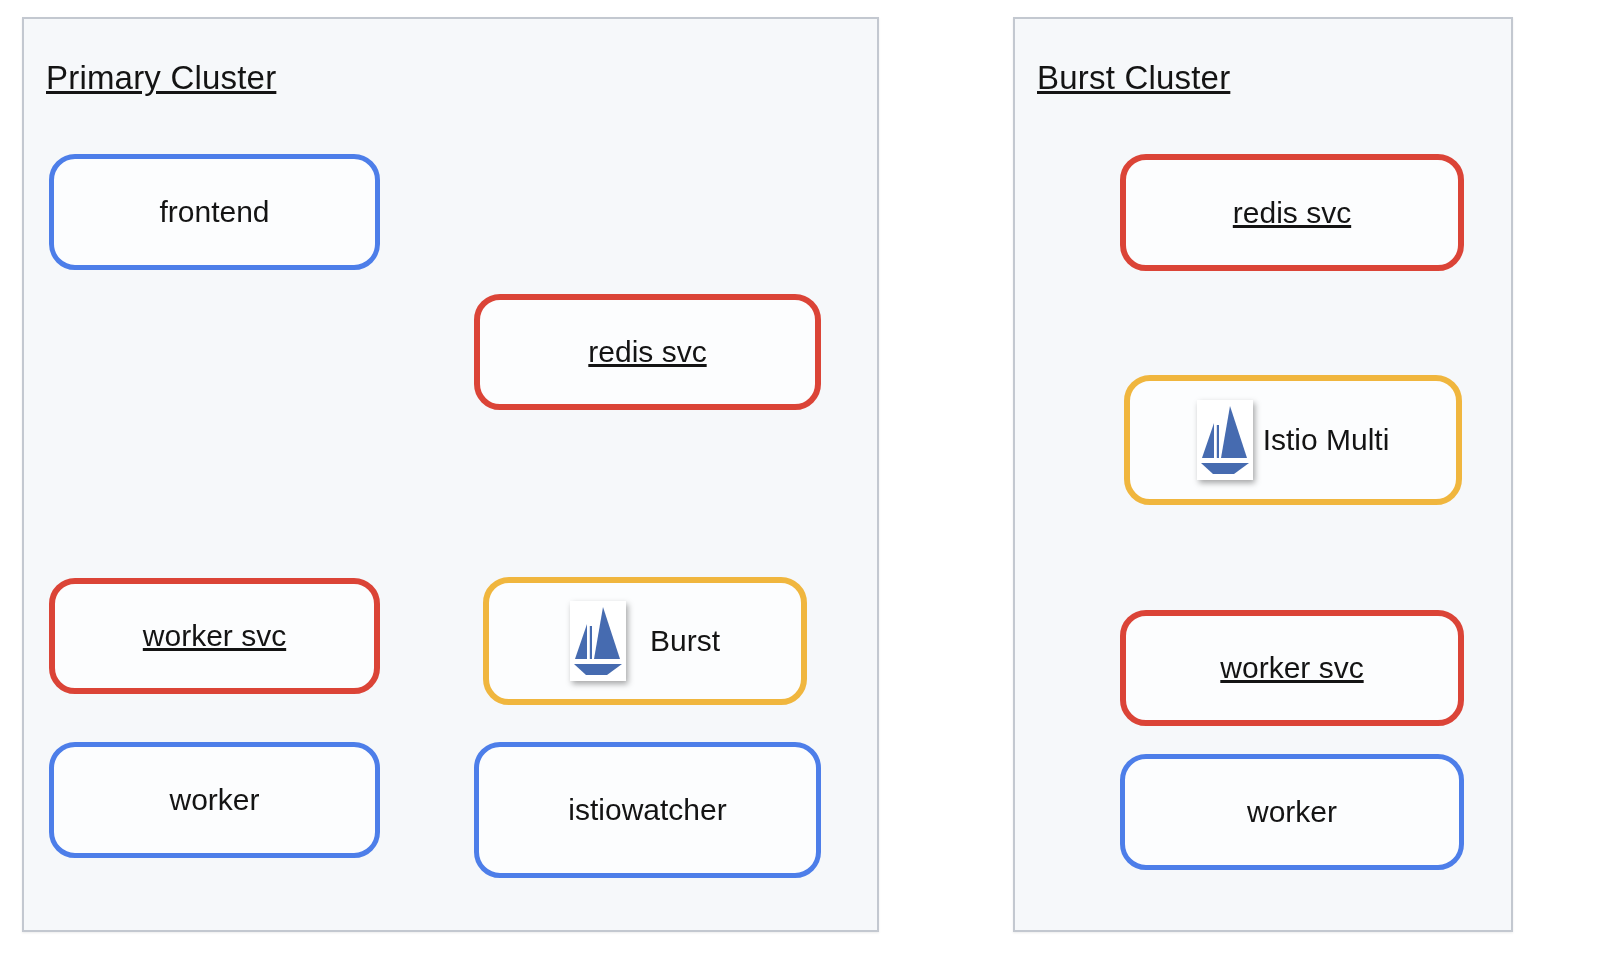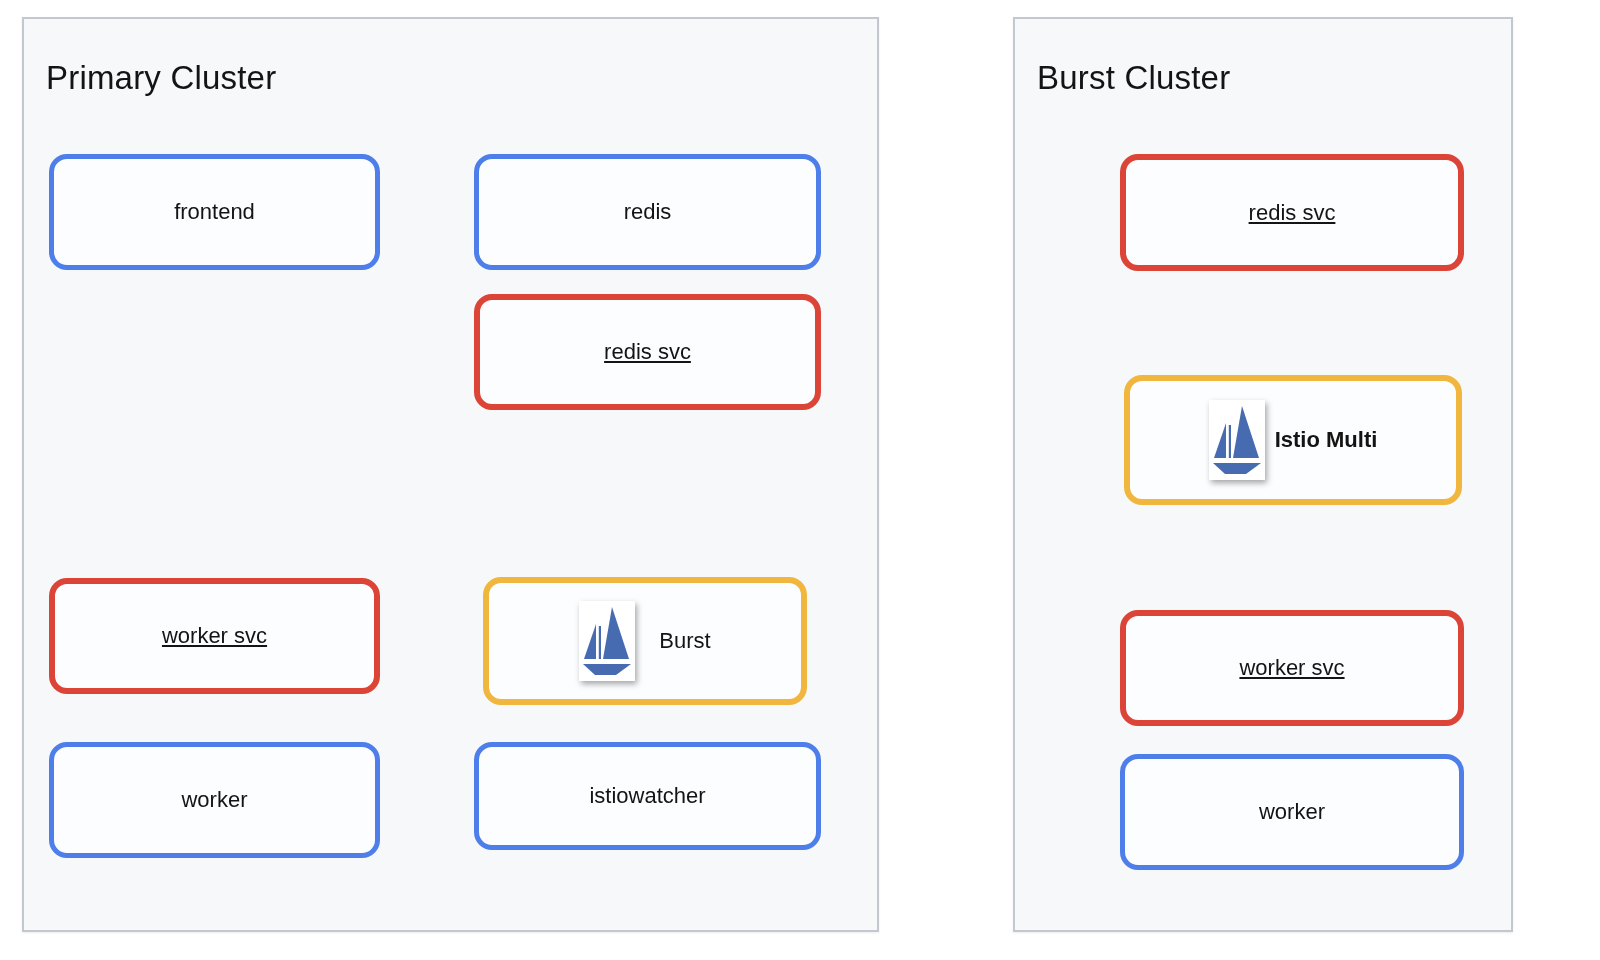--- a/index.html
+++ b/index.html
@@ -28,30 +28,31 @@
     border:2px solid var(--panel-border);
     box-shadow:0 1px 2px rgba(0,0,0,0.08);
   }
   .cluster-title{
     position:absolute;
     left:22px;
     top:40px;
     font-size:33px;
     letter-spacing:0.2px;
     white-space:nowrap;
+    text-decoration:underline;
   }
   .node{
     position:absolute;
     display:flex;
     align-items:center;
     justify-content:center;
     gap:24px;
     background:var(--node-bg);
-    border-radius:18px;
-    font-size:22px;
+    border-radius:26px;
+    font-size:30px;
     color:var(--text);
     white-space:nowrap;
   }
   .node.blue{border:5px solid var(--node-blue);}
   .node.red{border:6px solid var(--node-red);text-decoration:underline;}
   .node.yellow{border:6px solid var(--node-yellow);}
   .node.tight{gap:10px;}
   .istio-tile{
     width:56px;
     height:80px;
@@ -67,23 +68,20 @@
 </head>
 <body>
 
 <div class="cluster-panel" style="left:22px;top:17px;width:857px;height:915px;">
   <div class="cluster-title">Primary Cluster</div>
 
   <div class="node blue" style="left:25px;top:135px;width:331px;height:116px;">
     <span>frontend</span>
   </div>
 
-  <div class="node blue" style="left:450px;top:135px;width:347px;height:116px;">
-    <span>redis</span>
-  </div>
 
 
   <div class="node red" style="left:450px;top:275px;width:347px;height:116px;">
     <span>redis svc</span>
   </div>
 
   <div class="node red" style="left:25px;top:559px;width:331px;height:116px;">
     <span>worker svc</span>
   </div>
 
@@ -96,33 +94,33 @@
         <polygon points="4,63 52,63 37,74 16,74" fill="#466bb0"></polygon>
       </svg>
     </span>
     <span>Burst</span>
   </div>
 
   <div class="node blue" style="left:25px;top:723px;width:331px;height:116px;">
     <span>worker</span>
   </div>
 
-  <div class="node blue" style="left:450px;top:723px;width:347px;height:108px;">
+  <div class="node blue" style="left:450px;top:723px;width:347px;height:136px;">
     <span>istiowatcher</span>
   </div>
 </div>
 
 <div class="cluster-panel" style="left:1013px;top:17px;width:500px;height:915px;">
   <div class="cluster-title">Burst Cluster</div>
 
   <div class="node red" style="left:105px;top:135px;width:344px;height:117px;">
     <span>redis svc</span>
   </div>
 
-  <div class="node yellow tight" style="left:109px;top:356px;width:338px;height:130px;font-weight:bold;">
+  <div class="node yellow tight" style="left:109px;top:356px;width:338px;height:130px;">
     <span class="istio-tile">
       <svg viewBox="0 0 56 80" xmlns="http://www.w3.org/2000/svg" aria-hidden="true">
         <polygon points="17,23 17,58 5,58" fill="#466bb0"></polygon>
         <rect x="19.8" y="25" width="2.2" height="33" fill="#466bb0"></rect>
         <polygon points="33,6 24,58 50,58" fill="#466bb0"></polygon>
         <polygon points="4,63 52,63 37,74 16,74" fill="#466bb0"></polygon>
       </svg>
     </span>
     <span>Istio Multi</span>
   </div>

